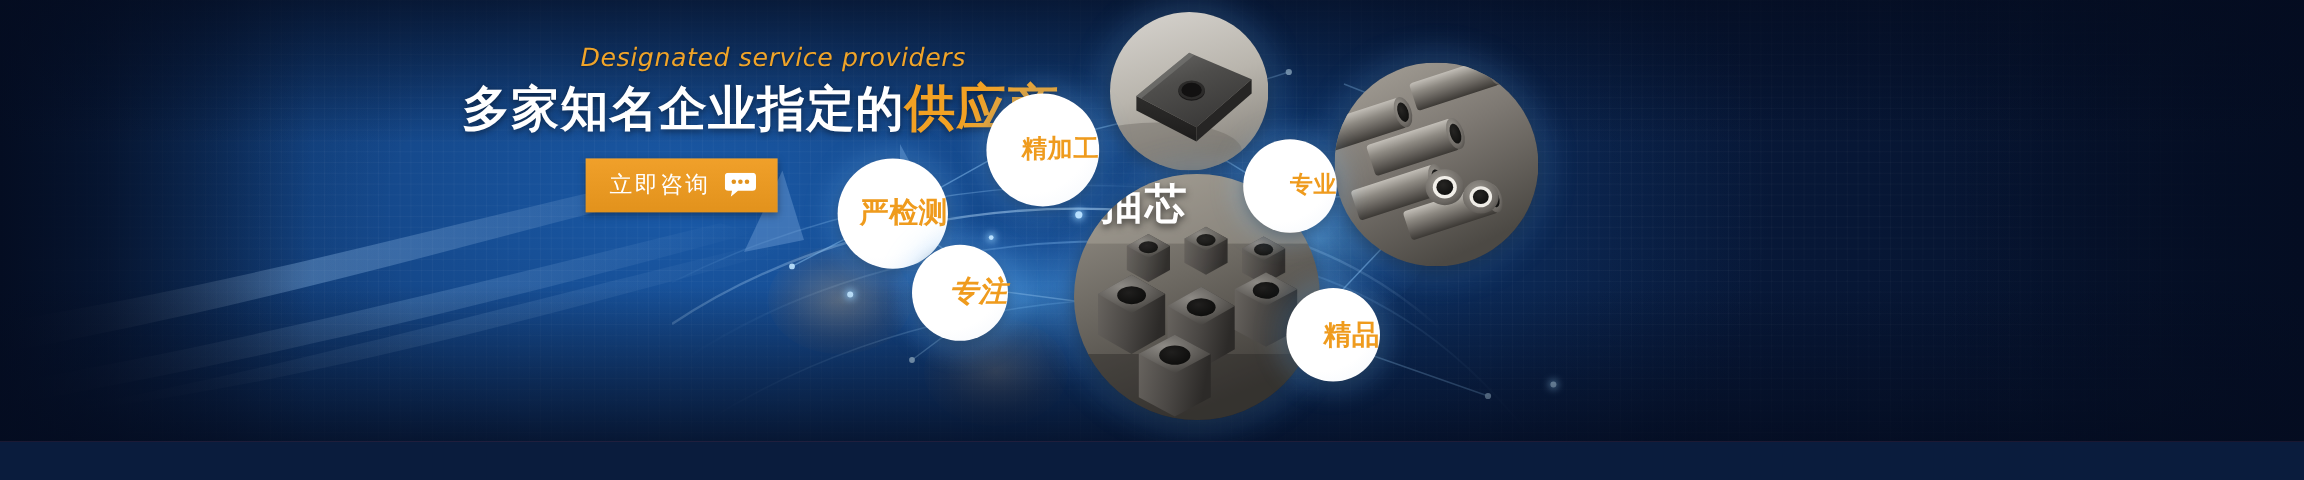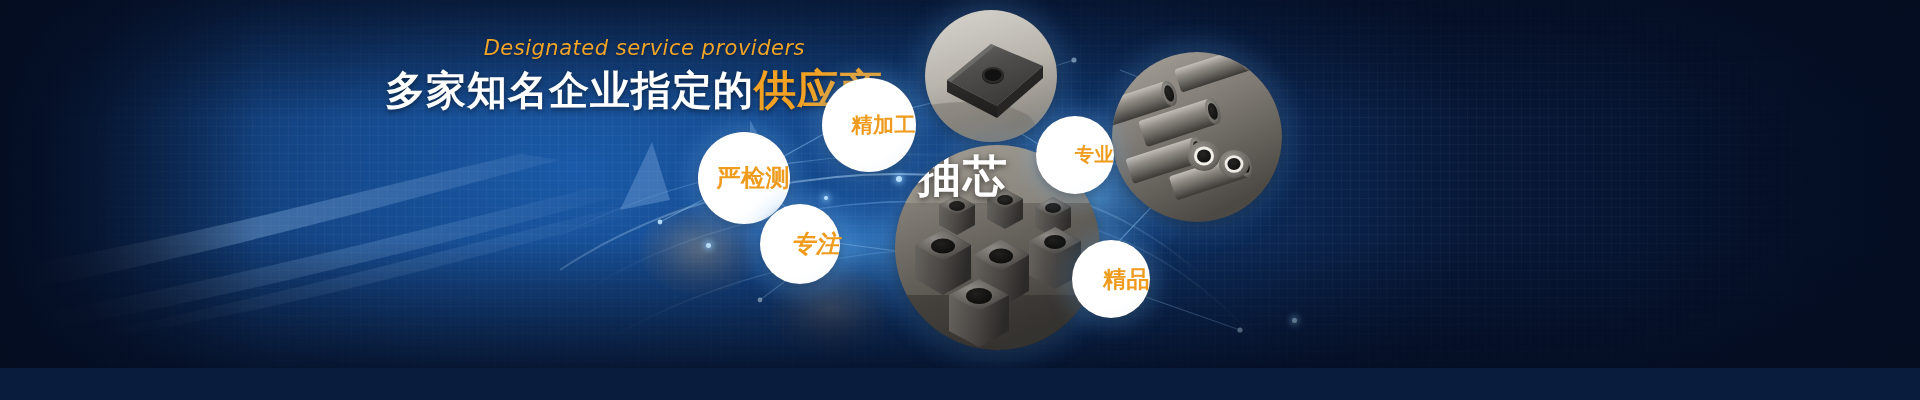--- a/index.html
+++ b/index.html
@@ -126,21 +126,21 @@
 
   
   .photo{
     position:absolute;border-radius:50%;
     overflow:hidden;
     box-shadow:0 0 26px 8px rgba(110,180,255,.22), 0 4px 14px rgba(0,0,0,.45);
   }
   .photo svg{display:block;}
   .photo-label{
     position:absolute;inset:0;display:flex;align-items:center;justify-content:center;
-    color:#ffffff;font-weight:bold;font-size:44px;letter-spacing:2px;
+    color:#ffffff;font-weight:bold;font-size:35px;letter-spacing:2px;
     text-shadow:0 2px 6px rgba(0,0,0,.6);
     text-align:right;
   }
 </style>
 </head>
 <body>
 
 <div class="banner">
 
   <div class="bg-base"></div>
@@ -236,20 +236,31 @@
   <div class="bg-edge-l"></div>
   <div class="bg-edge-r"></div>
   <div class="bg-top"></div>
   <div class="bg-bot"></div>
 
   <div class="textblock">
     <p class="tagline">Designated service providers</p>
     <h1 class="headline">
       <span class="white">多家知名企业指定的</span><span class="orange">供应商</span>
     </h1>
+    <button class="cta">
+      <span>立即咨询</span>
+      <span class="chat-icon">
+        <svg width="26" height="20" viewBox="0 0 26 20">
+          <path d="M3,0 H23 A3,3 0 0 1 26,3 V12 A3,3 0 0 1 23,15 H11 L5,20 L6,15 H3 A3,3 0 0 1 0,12 V3 A3,3 0 0 1 3,0 Z" fill="#ffffff"></path>
+          <circle cx="7.5" cy="7.5" r="1.9" fill="#e2921c"></circle>
+          <circle cx="13" cy="7.5" r="1.9" fill="#e2921c"></circle>
+          <circle cx="18.5" cy="7.5" r="1.9" fill="#e2921c"></circle>
+        </svg>
+      </span>
+    </button>
   </div>
 
   <div class="photo" style="left:925px;top:10px;width:132px;height:132px;">
     <svg width="132" height="132" viewBox="0 0 132 132">
       <defs>
         <linearGradient id="plbg" x1="0" y1="0" x2="0.3" y2="1">
           <stop offset="0%" stop-color="#d7d4cf"></stop>
           <stop offset="55%" stop-color="#b9b5ad"></stop>
           <stop offset="100%" stop-color="#8e8a83"></stop>
         </linearGradient>

